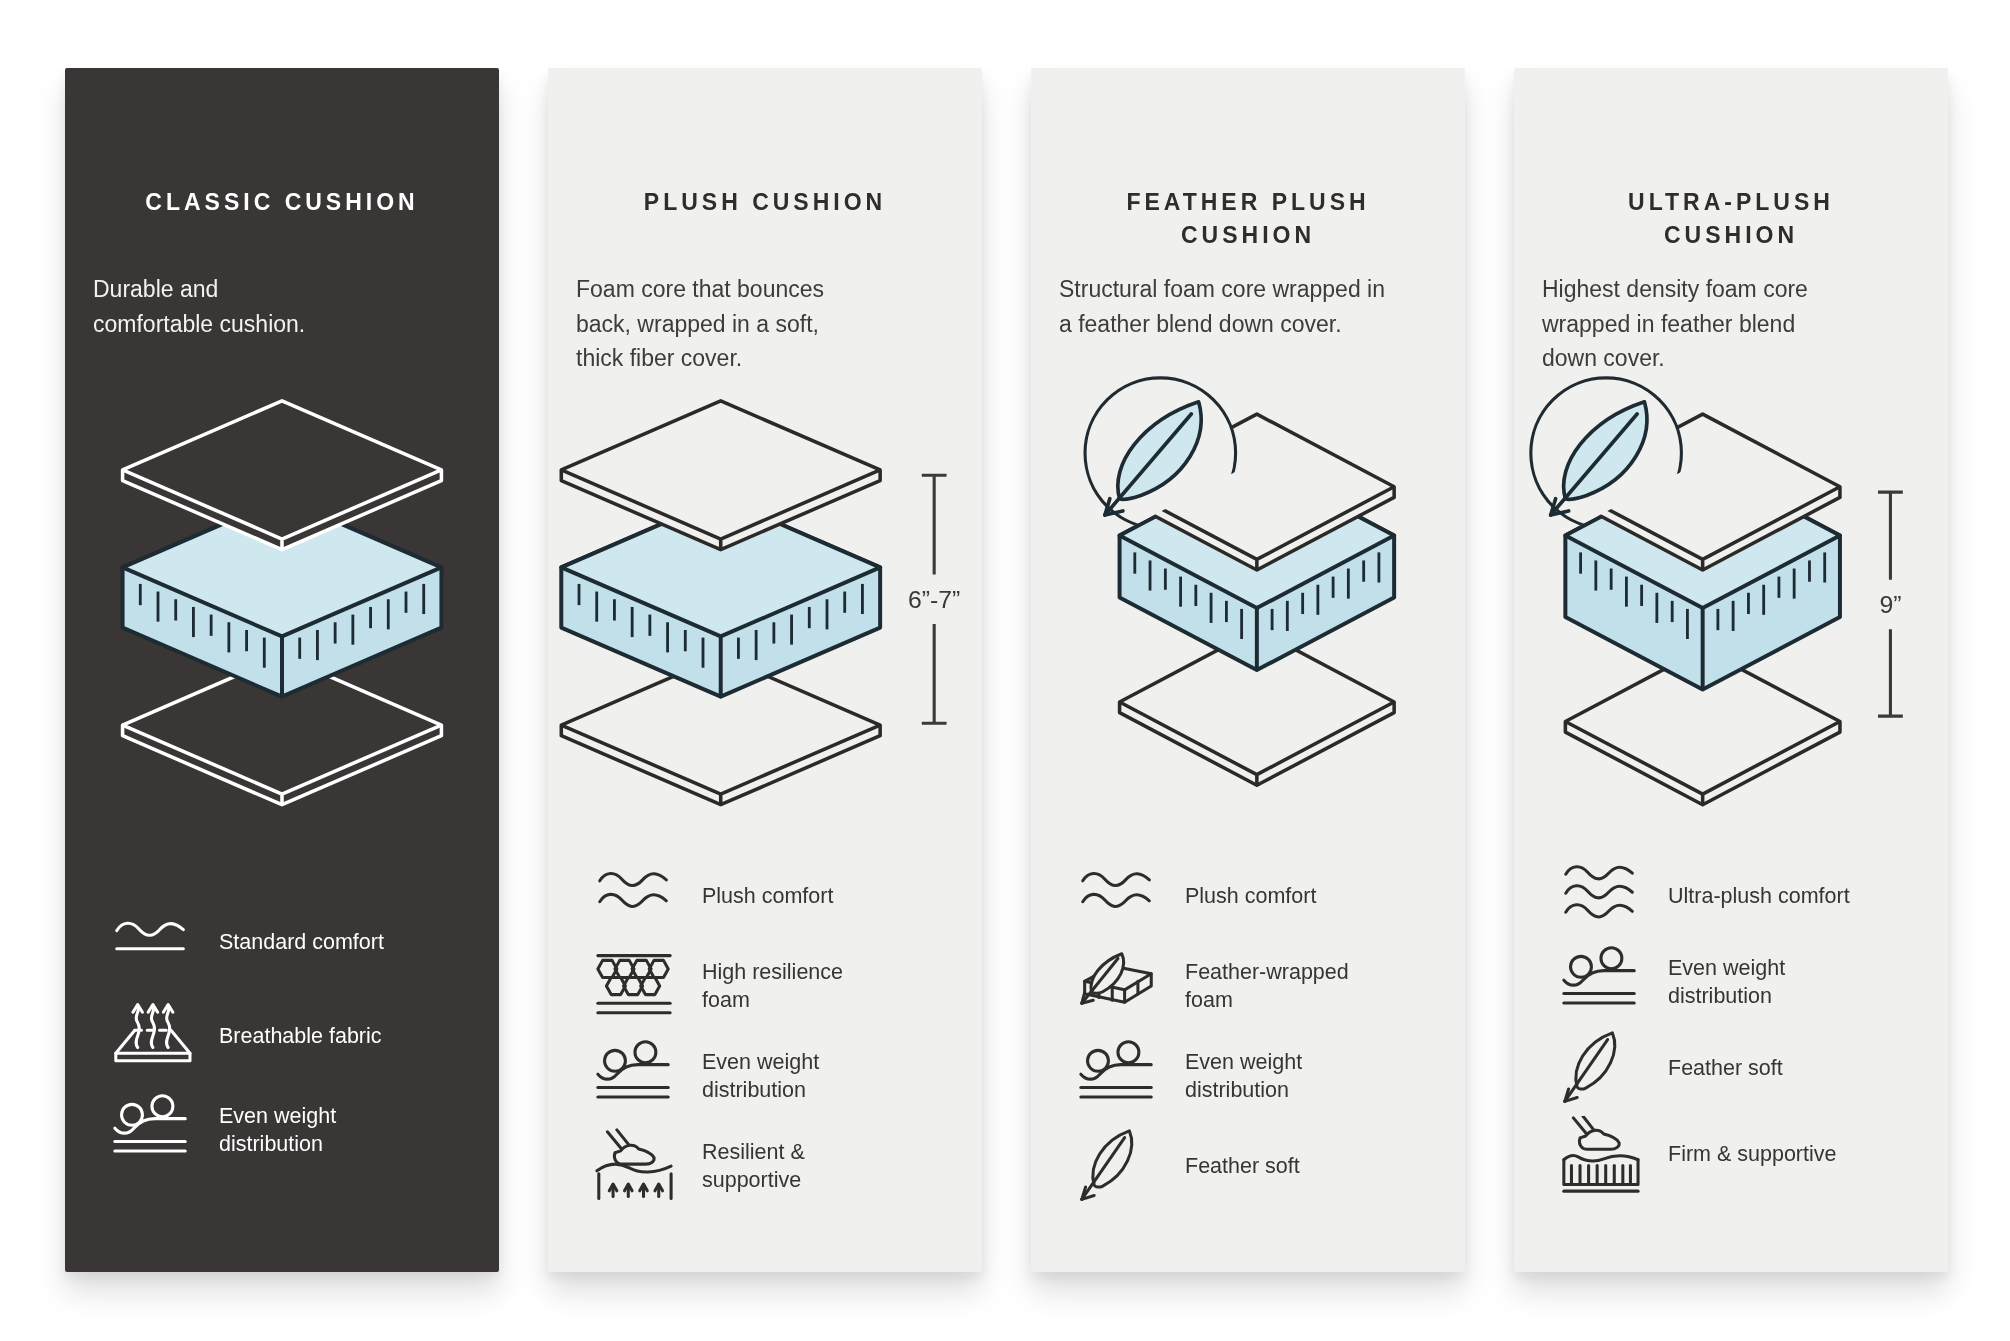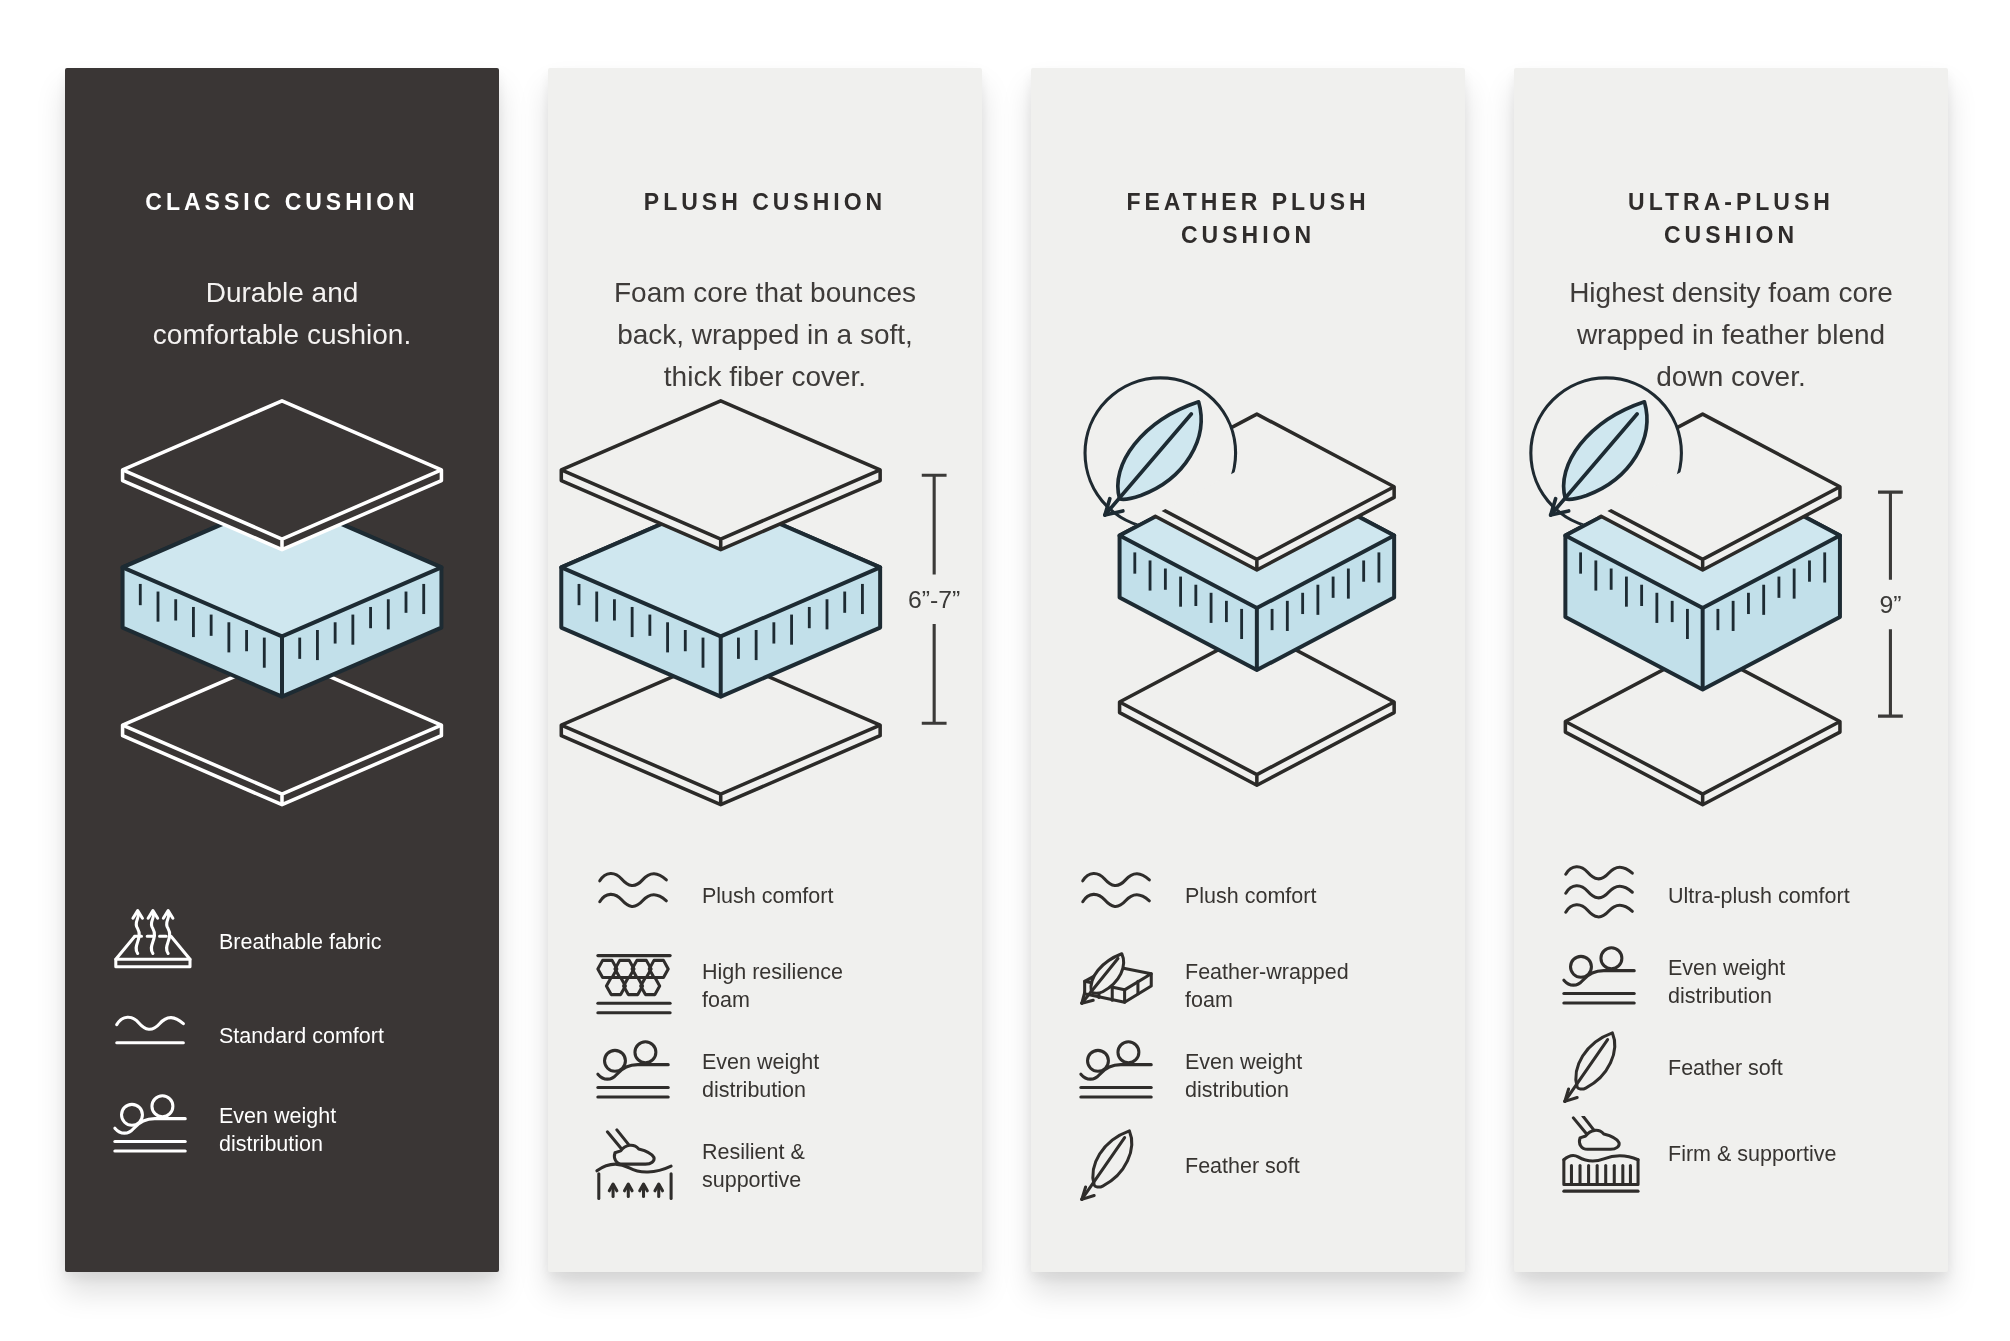--- a/index.html
+++ b/index.html
@@ -14,21 +14,21 @@
   }
   .panel--dark{background:#3a3635;}
   .panel--light{background:#f0f0ee;}
   .p-title{
     margin:118px 20px 0;min-height:72px;text-align:center;
     font-size:23px;font-weight:bold;letter-spacing:4px;line-height:1.45;
     white-space:pre-line;color:#2f2c2b;
   }
   .panel--dark .p-title{color:#ffffff;text-align:center;}
   .p-desc{
-    margin:14px 28px 0;text-align:center;font-size:28px;line-height:1.5;
+    margin:14px 28px 0;text-align:left;font-size:23px;line-height:1.5;
     white-space:pre-line;color:#3e3b39;
   }
   .panel--dark .p-desc{color:#f4f2f1;}
   .diagram{position:absolute;top:262px;left:0;width:434px;}
   .diagram svg{display:block;}
   .features{
     position:absolute;left:44px;right:16px;top:790px;
     display:flex;flex-direction:column;gap:12px;
   }
   .panel--classic .features{top:836px;gap:16px;}
@@ -80,41 +80,41 @@
               <path d="M195 80 L375 158 V170 L195 248 L15 170 V158 Z" fill="#3a3635" stroke="#ffffff" stroke-width="4" stroke-linejoin="round"></path>
               <path d="M15 158 L195 236 L375 158 M195 236 V248" fill="none" stroke="#ffffff" stroke-width="4" stroke-linejoin="round"></path>
             </g>
           </g>
         </svg>
       </div>
     <ul class="features" style="list-style:none;margin:0;padding:0;">
         <li class="feature">
           <span class="f-icon">
             <svg width="84" height="78" viewBox="0 0 88 82">
+              <path fill="none" stroke="#ffffff" stroke-width="3.2" stroke-linecap="round" stroke-linejoin="round" d="M8 28 C14 18 24 18 31 26 S45 36 53 27 S69 19 78 27"></path>
+              <path fill="none" stroke="#ffffff" stroke-width="3.2" stroke-linecap="round" stroke-linejoin="round" d="M8 47 H78"></path>
+            </svg>
+          </span>
+          <span class="f-label">Standard comfort</span>
+        </li>
+        <li class="feature">
+          <span class="f-icon">
+            <svg width="84" height="78" viewBox="0 0 88 82">
               <path fill="none" stroke="#ffffff" stroke-width="3.2" stroke-linecap="round" stroke-linejoin="round" d="M27 34 L7 58 H85 L65 34"></path>
               <path fill="none" stroke="#ffffff" stroke-width="3.2" stroke-linecap="round" stroke-linejoin="round" stroke-dasharray="7 6" d="M27 34 H65"></path>
               <path fill="none" stroke="#ffffff" stroke-width="3.2" stroke-linecap="round" stroke-linejoin="round" d="M7 58 V66 H85 V58"></path>
               <path fill="none" stroke="#ffffff" stroke-width="3.2" stroke-linecap="round" stroke-linejoin="round" d="M30 52 C24 44 36 36 30 26 C25 19 33 14 30 10"></path>
               <path fill="none" stroke="#ffffff" stroke-width="3.2" stroke-linecap="round" stroke-linejoin="round" d="M25 15 L30 7 L35 15"></path>
               <path fill="none" stroke="#ffffff" stroke-width="3.2" stroke-linecap="round" stroke-linejoin="round" d="M46 52 C40 44 52 36 46 26 C41 19 49 14 46 10"></path>
               <path fill="none" stroke="#ffffff" stroke-width="3.2" stroke-linecap="round" stroke-linejoin="round" d="M41 15 L46 7 L51 15"></path>
               <path fill="none" stroke="#ffffff" stroke-width="3.2" stroke-linecap="round" stroke-linejoin="round" d="M62 52 C56 44 68 36 62 26 C57 19 65 14 62 10"></path>
               <path fill="none" stroke="#ffffff" stroke-width="3.2" stroke-linecap="round" stroke-linejoin="round" d="M57 15 L62 7 L67 15"></path>
             </svg>
           </span>
           <span class="f-label">Breathable fabric</span>
-        </li>
-        <li class="feature">
-          <span class="f-icon">
-            <svg width="84" height="78" viewBox="0 0 88 82">
-              <path fill="none" stroke="#ffffff" stroke-width="3.2" stroke-linecap="round" stroke-linejoin="round" d="M8 28 C14 18 24 18 31 26 S45 36 53 27 S69 19 78 27"></path>
-              <path fill="none" stroke="#ffffff" stroke-width="3.2" stroke-linecap="round" stroke-linejoin="round" d="M8 47 H78"></path>
-            </svg>
-          </span>
-          <span class="f-label">Standard comfort</span>
         </li>
         <li class="feature">
           <span class="f-icon">
             <svg width="84" height="78" viewBox="0 0 88 82">
               <circle fill="none" stroke="#ffffff" stroke-width="3.2" stroke-linecap="round" stroke-linejoin="round" cx="24" cy="24" r="11"></circle>
               <circle fill="none" stroke="#ffffff" stroke-width="3.2" stroke-linecap="round" stroke-linejoin="round" cx="56" cy="15" r="11"></circle>
               <path fill="none" stroke="#ffffff" stroke-width="3.2" stroke-linecap="round" stroke-linejoin="round" d="M6 38 C12 45 20 45 26 38 C32 31 40 28 48 28 L80 28"></path>
               <path fill="none" stroke="#ffffff" stroke-width="3.2" stroke-linecap="round" stroke-linejoin="round" d="M6 52 H80"></path>
               <path fill="none" stroke="#ffffff" stroke-width="3.2" stroke-linecap="round" stroke-linejoin="round" d="M6 62 H80"></path>
             </svg>
@@ -229,20 +229,22 @@
             </svg>
           </span>
           <span class="f-label">Resilient &amp;
 supportive</span>
         </li>
       </ul>
   </section>
     <section class="panel panel--light" style="left: 1031px;">
     <h2 class="p-title">FEATHER PLUSH
 CUSHION</h2>
+    <p class="p-desc">Structural foam core wrapped in
+a feather blend down cover.</p>
     <div class="diagram">
         <svg width="434" viewBox="0 0 490 600">
           <defs>
             <mask id="mask-core-2" maskUnits="userSpaceOnUse" x="-30" y="-30" width="550" height="660">
               <rect x="-30" y="-30" width="550" height="660" fill="#fff"></rect>
               <path d="M205 150 L360 232 V302 L205 384 L50 302 V232 Z" fill="#000" stroke="#000" stroke-width="4.5"></path>
             </mask>
           </defs>
           <g transform="translate(50 0)">
             <g>

